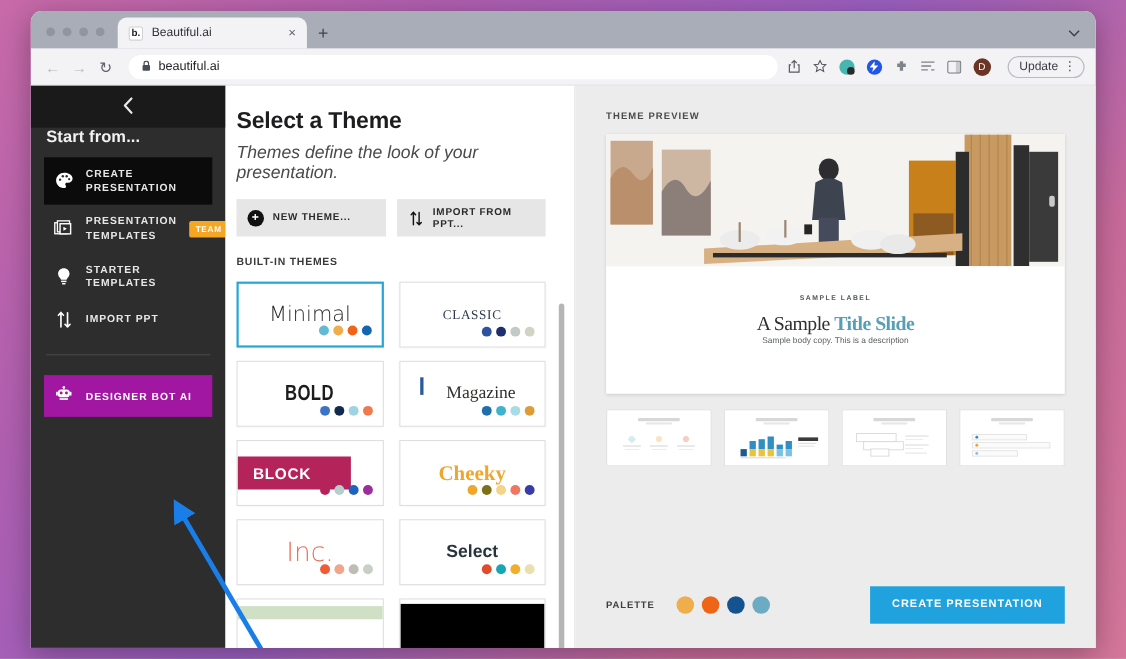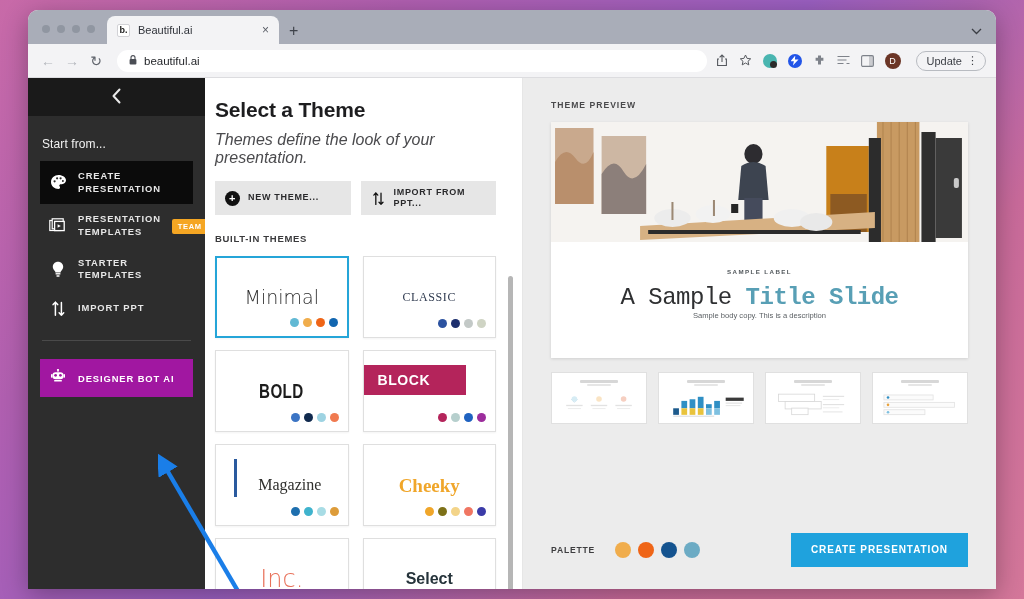--- a/index.html
+++ b/index.html
@@ -102,22 +102,22 @@
     width: 177px; background: #2d2d2d; color: #fff;
     display: flex; flex-direction: column;
     position: relative; flex: none;
   }
   #sidebar-collapse-bar {
     height: 38px; background: #1a1a1a;
     display: flex; align-items: center; justify-content: center;
   }
   #collapse-chevron { font-size: 17px; color: #e9e9e9; line-height: 1; }
   #sidebar-heading {
-    font-size: 12px; font-weight: normal; color: #f2f2f2;
-    padding: 21px 14px 10px 14px; letter-spacing: .1px;
+    font-size: 15px; font-weight: bold; color: #f2f2f2;
+    padding: 0 14px 10px 14px; letter-spacing: .1px;
   }
   .side-item {
     display: flex; align-items: center; gap: 11px;
     margin: 0 12px; padding: 9px 9px;
     font-size: 9.4px; font-weight: bold; letter-spacing: .9px;
     color: #e7e7e7; min-height: 34px;
   }
   .side-item.active { background: #0b0b0b; }
   .side-item .sicon { width: 18px; display:flex; align-items:center; justify-content:center; flex: none; }
   .side-item .slabel { line-height: 1.35; }
@@ -159,21 +159,21 @@
   }
   #builtin-label {
     font-size: 9.5px; font-weight: bold; letter-spacing: .7px;
     color: #3a3a3c; margin-top: 18px;
   }
   #theme-grid {
     display: grid; grid-template-columns: 1fr 1fr; gap: 12px 14px;
     margin-top: 12px;
   }
   .theme-card {
-    height: 82px; border: 1px solid #dfdfdf; background: #fff;
+    height: 60px; border: 1px solid #dfdfdf; background: #fff;
     position: relative; display: flex; flex-direction: column;
     justify-content: center; align-items: center;
     box-shadow: 0 1px 2px rgba(0,0,0,.05);
     overflow: hidden;
   }
   .theme-card.selected { border: 2px solid #25a5d8; }
   .theme-name { font-size: 17px; color: #222; line-height: 1; }
   .swatches { display: flex; gap: 4px; position: absolute; right: 9px; bottom: 9px; }
   .sw { width: 9px; height: 9px; border-radius: 50%; }
   
@@ -206,22 +206,22 @@
     padding: 22px 28px 0 28px;
   }
   #preview-label { font-size: 8.6px; font-weight: bold; letter-spacing: 1px; color: #4a4a4c; }
   #preview-slide {
     margin-top: 12px; background: #fff; height: 236px;
     box-shadow: 0 1px 3px rgba(0,0,0,.12); overflow: hidden;
   }
   #slide-photo { height: 120px; position: relative; overflow: hidden; background: #f1efec; }
   #slide-text { text-align: center; padding-top: 26px; }
   #sample-label { font-size: 6.2px; letter-spacing: 1.4px; color: #52585c; font-weight: bold; }
-  #sample-title { font-size: 24px; margin-top: 9px; font-weight: 300;
-                  font-family: Liberation Mono, monospace; color: #2f3032; letter-spacing: -.5px; }
+  #sample-title { font-size: 18px; margin-top: 9px; font-weight: 300;
+                  font-family: Liberation Serif, serif; color: #2f3032; letter-spacing: -.5px; }
   #sample-title .accent { color: #589fb5; font-weight: bold; }
   #sample-body { font-size: 7.6px; color: #5a5f63; margin-top: 0; }
 
   #thumb-row { display: flex; gap: 11px; margin-top: 14px; }
   .thumb { flex: 1; height: 52px; background: #fff; border: 1px solid #e0e0e0;
            position: relative; overflow: hidden; padding: 5px 6px; }
   .thumb-title { height: 3px; background: #d7d7d7; width: 46%; margin: 2px auto 1px auto; border-radius: 1px; }
   .thumb-sub { height: 2px; background: #e6e6e6; width: 30%; margin: 0 auto 4px auto; border-radius: 1px; }
 
   #preview-footer {
@@ -453,39 +453,39 @@
             <span class="theme-name tn-bold">BOLD</span>
             <span class="swatches">
               <span class="sw" style="background:#3b74c4"></span>
                 <span class="sw" style="background:#112a4e"></span>
                 <span class="sw" style="background:#9ed3e2"></span>
                 <span class="sw" style="background:#f07a50"></span>
             </span>
           </div>
 
           <div class="theme-card">
+            <span class="magazine-rule"></span>
+            <span class="theme-name tn-magazine" style="margin-left:16px">Magazine</span>
+            <span class="swatches">
+              <span class="sw" style="background:#1e6fae"></span>
+                <span class="sw" style="background:#3fb3cd"></span>
+                <span class="sw" style="background:#a8dce5"></span>
+                <span class="sw" style="background:#dd9c3a"></span>
+            </span>
+          </div>
+
+          <div class="theme-card">
             <span class="block-band">
               <span class="theme-name tn-block">BLOCK</span>
             </span>
             <span class="swatches">
               <span class="sw" style="background:#b4245b"></span>
                 <span class="sw" style="background:#b6cfcd"></span>
                 <span class="sw" style="background:#1f62c0"></span>
                 <span class="sw" style="background:#9c2d9c"></span>
-            </span>
-          </div>
-
-          <div class="theme-card">
-            <span class="magazine-rule"></span>
-            <span class="theme-name tn-magazine" style="margin-left:16px">Magazine</span>
-            <span class="swatches">
-              <span class="sw" style="background:#1e6fae"></span>
-                <span class="sw" style="background:#3fb3cd"></span>
-                <span class="sw" style="background:#a8dce5"></span>
-                <span class="sw" style="background:#dd9c3a"></span>
             </span>
           </div>
 
           <div class="theme-card">
             <span class="theme-name tn-cheeky">Cheeky</span>
             <span class="swatches">
               <span class="sw" style="background:#f0a62a"></span>
                 <span class="sw" style="background:#7d7118"></span>
                 <span class="sw" style="background:#f3d489"></span>
                 <span class="sw" style="background:#f07662"></span>

